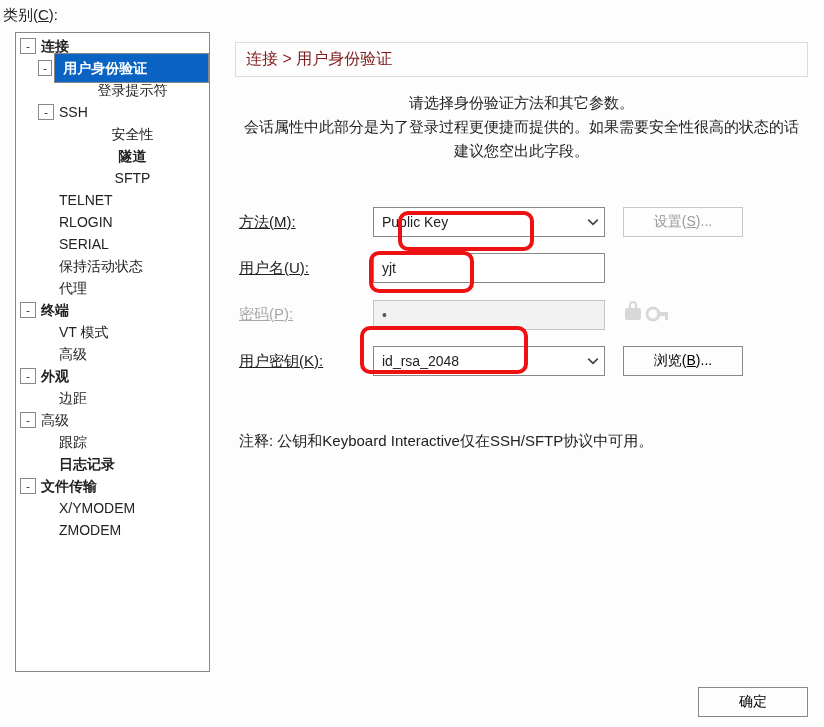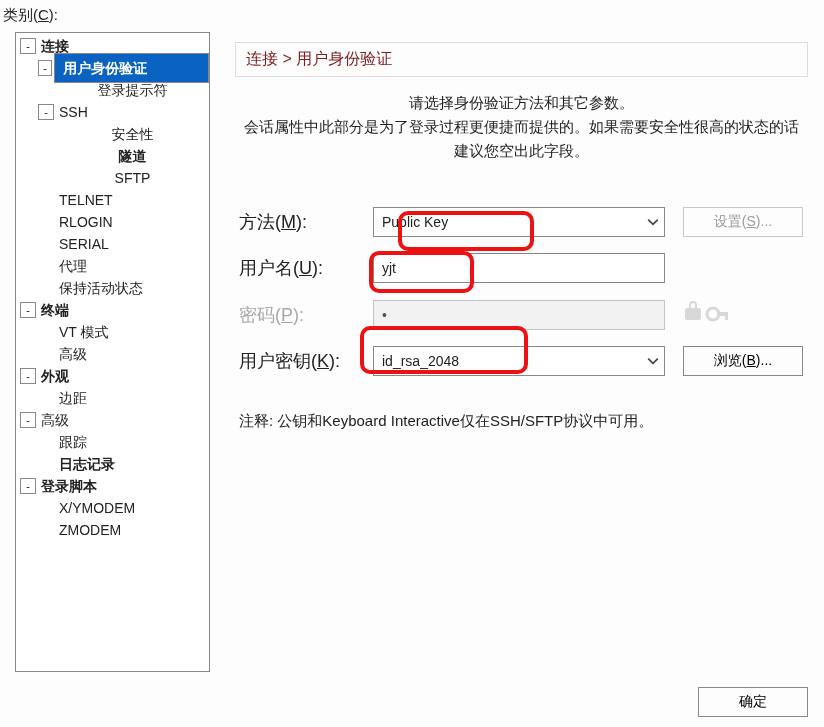--- a/index.html
+++ b/index.html
@@ -16,35 +16,35 @@
   .tw-none{border:none;cursor:default;}
   .lab{padding:0 3px;cursor:default;}
   .lab.sel{background:#0a63c2;color:#fff;}
   .lab.bold{font-weight:700;}
   
   .pane{position:absolute;left:235px;top:42px;width:573px;}
   .bc{border:1px solid #dcdcdc;padding:6px 10px;color:#7f1d1d;font-size:16px;}
   .descr{margin:14px 4px 0 4px;font-size:15px;line-height:24px;text-align:center;}
   .form{margin-top:44px;}
   .frow{display:flex;align-items:center;margin-bottom:16px;position:relative;}
-  .flab{width:138px;padding-left:4px;font-size:18px;}
+  .flab{width:138px;padding-left:4px;font-size:15px;text-decoration:underline;}
   .flab u{text-decoration:underline;}
   .flab.disabled{color:#a8a8a8;}
-  .fctl{width:292px;display:flex;align-items:center;}
+  .fctl{width:232px;display:flex;align-items:center;}
   .fbtn{width:120px;margin-left:18px;}
   .sel, .inp{height:30px;line-height:28px;width:100%;border:1px solid #888;background:#fff;padding:0 22px 0 8px;font-size:14px;position:relative;}
   .inp.disabled{background:#f2f2f2;color:#555;border-color:#c4c4c4;}
   .combo{position:relative;width:100%;}
   .combo .chev{position:absolute;right:6px;top:50%;transform:translateY(-50%);pointer-events:none;}
   .chev svg{width:12px;height:12px;display:block;}
   .btn{height:30px;width:100%;border:1px solid #888;background:#fdfdfd;font-size:14px;cursor:pointer;}
   .btn:disabled{color:#9b9b9b;border-color:#c8c8c8;cursor:default;}
   .btn u{text-decoration:underline;}
   .keyicon{color:#b8b8b8;}
-  .note{margin-top:36px;font-size:15px;padding-left:4px;}
+  .note{margin-top:56px;font-size:15px;padding-left:4px;}
   
   .hl{position:absolute;border:4px solid #e11;border-radius:10px;pointer-events:none;}
   
   .footer{position:absolute;right:16px;bottom:10px;display:flex;}
   .footer .btn{width:110px;height:30px;}
   
   .i0{padding-left:4px;}
   .i1{padding-left:22px;}
   .i2{padding-left:40px;flex-direction:column;}
 </style>
@@ -93,26 +93,26 @@
       <div class="row i1">
           <span class="tw-none"></span>
           <span class="lab">RLOGIN</span>
         </div>
       <div class="row i1">
           <span class="tw-none"></span>
           <span class="lab">SERIAL</span>
         </div>
       <div class="row i1">
           <span class="tw-none"></span>
+          <span class="lab">保持活动状态</span>
+        </div>
+      <div class="row i1">
+          <span class="tw-none"></span>
           <span class="lab">代理</span>
         </div>
-      <div class="row i1">
-          <span class="tw-none"></span>
-          <span class="lab">保持活动状态</span>
-        </div>
     <div class="row i0">
           <span class="tw">-</span>
           <span class="lab bold">终端</span>
         </div>
       <div class="row i1">
           <span class="tw-none"></span>
           <span class="lab">VT 模式</span>
         </div>
       <div class="row i1">
           <span class="tw-none"></span>
@@ -133,21 +133,21 @@
       <div class="row i1">
           <span class="tw-none"></span>
           <span class="lab">跟踪</span>
         </div>
       <div class="row i1">
           <span class="tw-none"></span>
           <span class="lab bold">日志记录</span>
         </div>
     <div class="row i0">
           <span class="tw">-</span>
-          <span class="lab bold">登录脚本</span>
+          <span class="lab bold">文件传输</span>
         </div>
       <div class="row i1">
           <span class="tw-none"></span>
           <span class="lab">X/YMODEM</span>
         </div>
       <div class="row i1">
           <span class="tw-none"></span>
           <span class="lab">ZMODEM</span>
         </div>
   </div>

